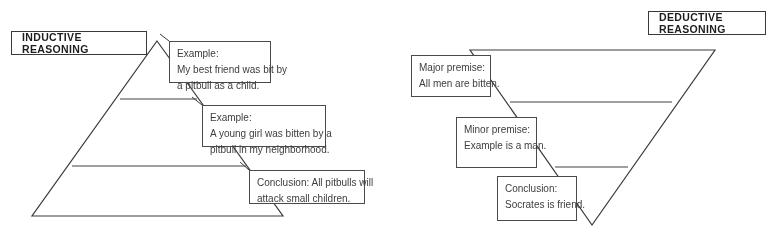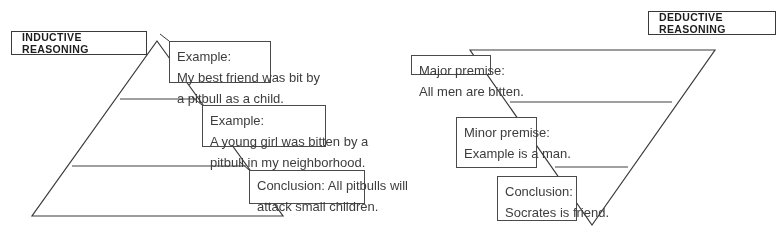--- a/index.html
+++ b/index.html
@@ -37,41 +37,41 @@
     color: #1d1d1d;
     display: flex;
     align-items: center;
     box-sizing: border-box;
   }
   .callout-box {
     position: absolute;
     border: 1.1px solid #4a4a4a;
     background: #ffffff;
     box-sizing: border-box;
-    font-size: 13px;
+    font-size: 10px;
     line-height: 1.62;
     color: #3d3d3d;
     padding: 4px 6px 4px 7px;
   }
   .callout-box .line {
     white-space: nowrap;
     display: block;
   }
   #title-inductive {
     left: 11px;
     top: 31px;
     width: 136px;
     height: 24px;
     padding-left: 10px;
     justify-content: center;
   }
   #title-deductive {
     left: 648px;
     top: 11px;
-    width: 128px;
+    width: 118px;
     height: 24px;
     padding-left: 10px;
   }
   #ind-box-1 {
     left: 169px;
     top: 41px;
     width: 102px;
     height: 42px;
   }
   #ind-box-2 {
@@ -83,21 +83,21 @@
   #ind-box-3 {
     left: 249px;
     top: 170px;
     width: 116px;
     height: 34px;
   }
   #ded-box-1 {
     left: 411px;
     top: 55px;
     width: 80px;
-    height: 20px;
+    height: 42px;
   }
   #ded-box-2 {
     left: 456px;
     top: 117px;
     width: 81px;
     height: 51px;
   }
   #ded-box-3 {
     left: 497px;
     top: 176px;

